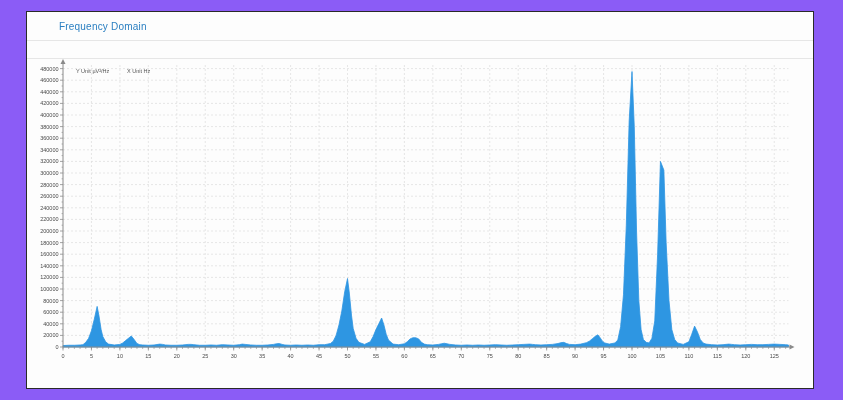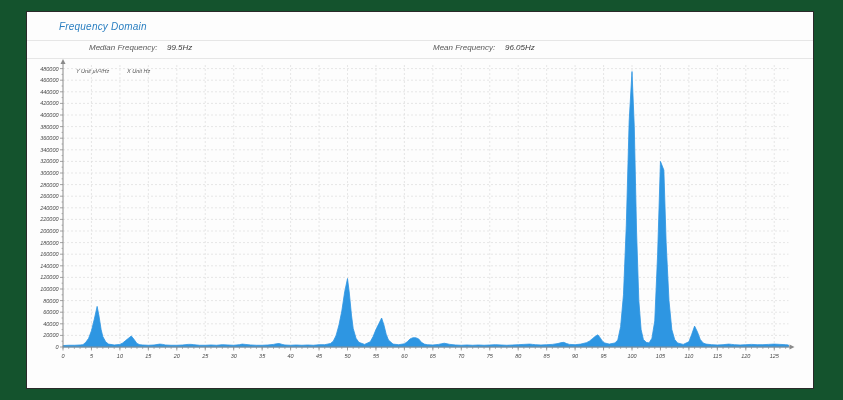--- a/index.html
+++ b/index.html
@@ -1,41 +1,35 @@
 <!DOCTYPE html>
 <html><head>
 <meta charset="utf-8">
 <style>
   html,body{margin:0;padding:0;background:#000;width:843px;height:400px;overflow:hidden;
     font-family:"Liberation Sans",sans-serif;}
-  .stage{position:absolute;left:0;top:0;width:843px;height:400px;background:#14532d;font-style:italic;}
+  .stage{position:absolute;left:0;top:0;width:843px;height:400px;background:#8b5cf6;}
   .panel{position:absolute;left:26px;top:11px;width:788px;height:378px;background:#fdfdfd;border:1px solid #2a2a2a;box-sizing:border-box;}
   .panel-title{position:absolute;left:32px;top:9px;font-size:10px;color:#2a7fc1;letter-spacing:.2px;}
   .divider{position:absolute;left:0;width:100%;height:1px;background:#e6e6e6;}
   .stats-row{position:absolute;left:0;top:31px;width:100%;height:14px;font-size:8px;color:#595959;}
   .stat-label{position:absolute;top:0;}
   .stat-value{position:absolute;top:0;color:#3c3c3c;}
   .chart-wrap{position:absolute;left:0;top:47px;width:786px;height:330px;}
   svg text{font-family:"Liberation Sans",sans-serif;}
 </style>
 </head>
 <body>
 
 <div class="stage">
   <div class="panel">
 
     <div class="panel-title">Frequency Domain</div>
     <div class="divider" style="top:28px;"></div>
 
-    <div class="stats-row">
-      <span class="stat-label" style="left:62px;">Median Frequency:</span>
-      <span class="stat-value" style="left:140px;">99.5Hz</span>
-      <span class="stat-label" style="left:406px;">Mean Frequency:</span>
-      <span class="stat-value" style="left:478px;">96.05Hz</span>
-    </div>
     <div class="divider" style="top:46px;"></div>
 
     <div class="chart-wrap">
       <svg id="chart" width="786" height="330" viewBox="0 0 786 330">
           <line x1="36" y1="276.4" x2="761.475" y2="276.4" stroke="#dcdcdc" stroke-width="0.7" stroke-dasharray="2 2"></line>
           <line x1="36" y1="264.8" x2="761.475" y2="264.8" stroke="#dcdcdc" stroke-width="0.7" stroke-dasharray="2 2"></line>
           <line x1="36" y1="253.2" x2="761.475" y2="253.2" stroke="#dcdcdc" stroke-width="0.7" stroke-dasharray="2 2"></line>
           <line x1="36" y1="241.6" x2="761.475" y2="241.6" stroke="#dcdcdc" stroke-width="0.7" stroke-dasharray="2 2"></line>
           <line x1="36" y1="230" x2="761.475" y2="230" stroke="#dcdcdc" stroke-width="0.7" stroke-dasharray="2 2"></line>
           <line x1="36" y1="218.4" x2="761.475" y2="218.4" stroke="#dcdcdc" stroke-width="0.7" stroke-dasharray="2 2"></line>

